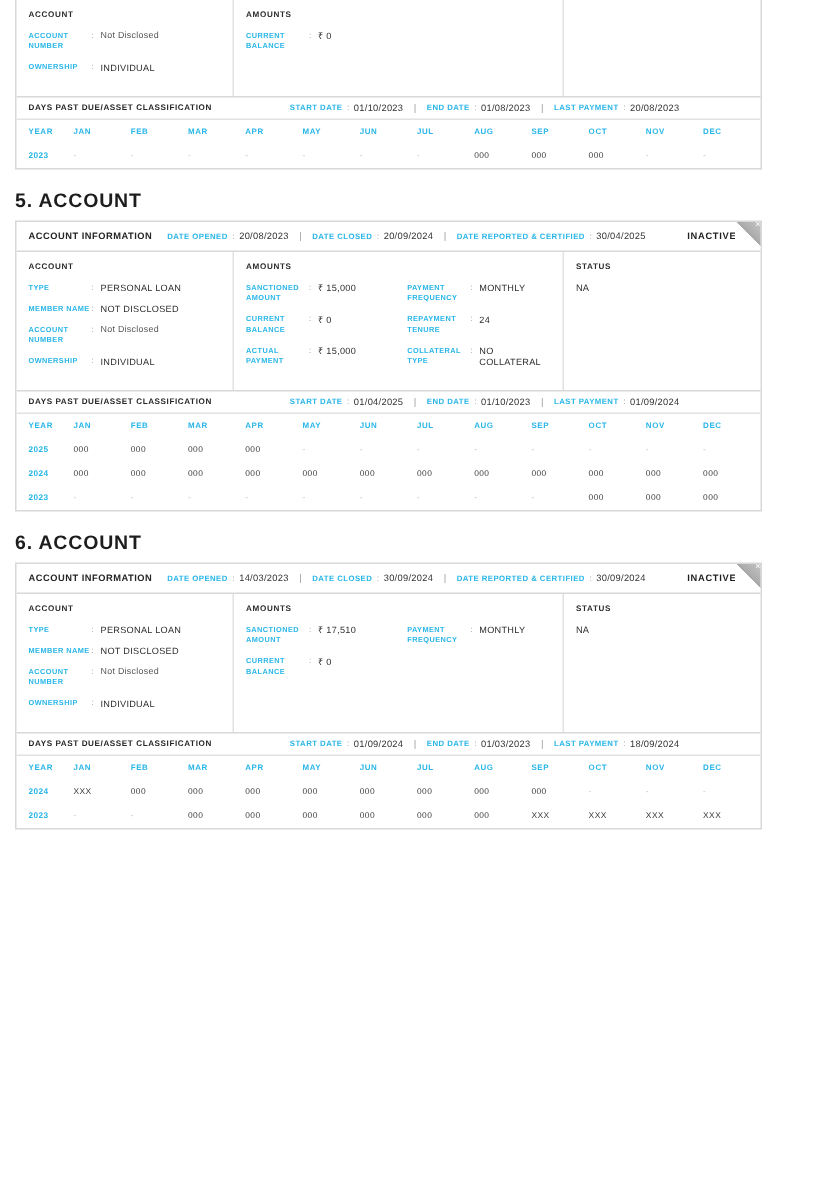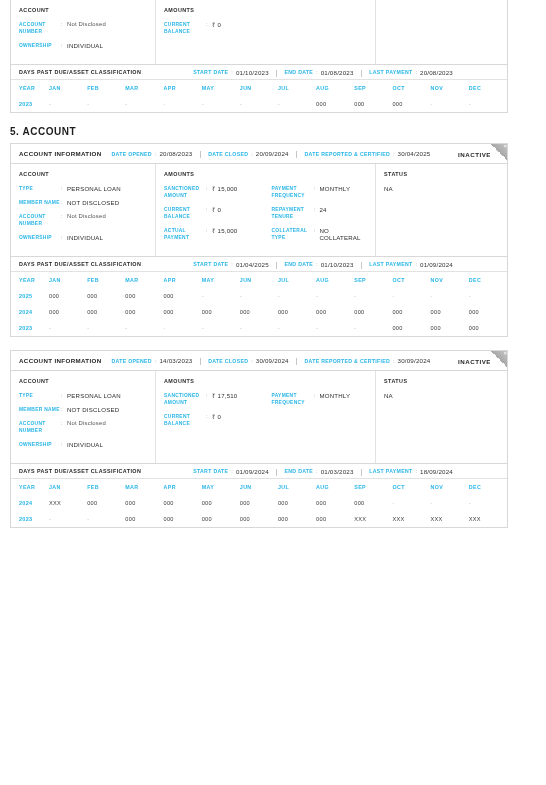--- a/index.html
+++ b/index.html
@@ -167,21 +167,21 @@
     color: #29b6e8;
     font-weight: bold;
     font-size: 5.5px;
   }
   table.dpd td.empty { color: #c2c2c2; }
   table.dpd th:first-child, table.dpd td:first-child { padding-left: 8px; }
   table.dpd colgroup col.cyr { width: 38px; }
 
   
   .section-heading {
-    font-size: 10px;
+    font-size: 13px;
     font-weight: bold;
     letter-spacing: .55px;
     color: #1d1d1d;
     margin: 0 0 6px 10px;
   }
   .spacer-lg { height: 13px; }
 </style>
 </head>
 <body>
 
@@ -464,20 +464,21 @@
                 <td class="">000</td>
                 <td class="">000</td>
                 <td class="">000</td>
               </tr>
             </tbody>
           </table>
         </div>
         <div class="spacer-lg"></div>
       </div>
       <div>
+        <div class="section-heading">6. ACCOUNT</div>
         <div class="card">
           <div class="info-header">
             <span class="info-title">ACCOUNT INFORMATION</span>
             <span class="meta-group">
               <span class="meta-label">DATE OPENED</span>
               <span class="meta-sep">:</span>
               <span class="meta-val">14/03/2023</span>
             </span>
             <span class="meta-pipe">|</span>
             <span class="meta-group">

